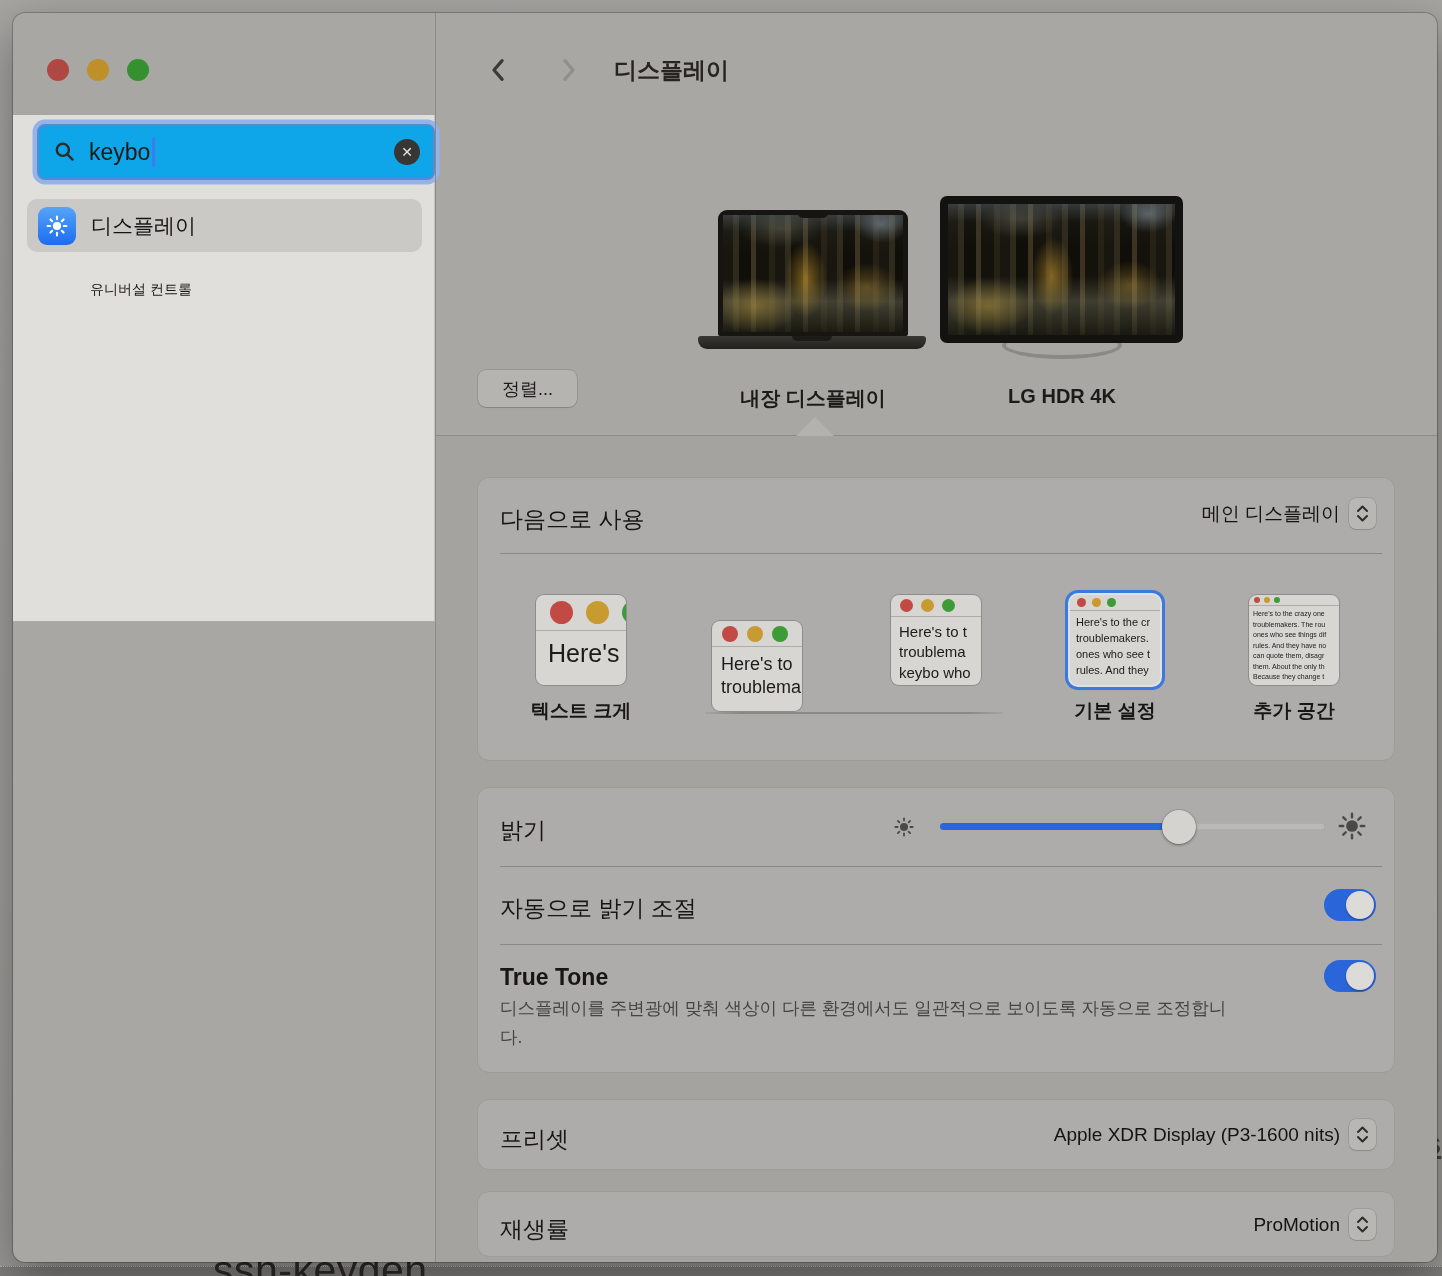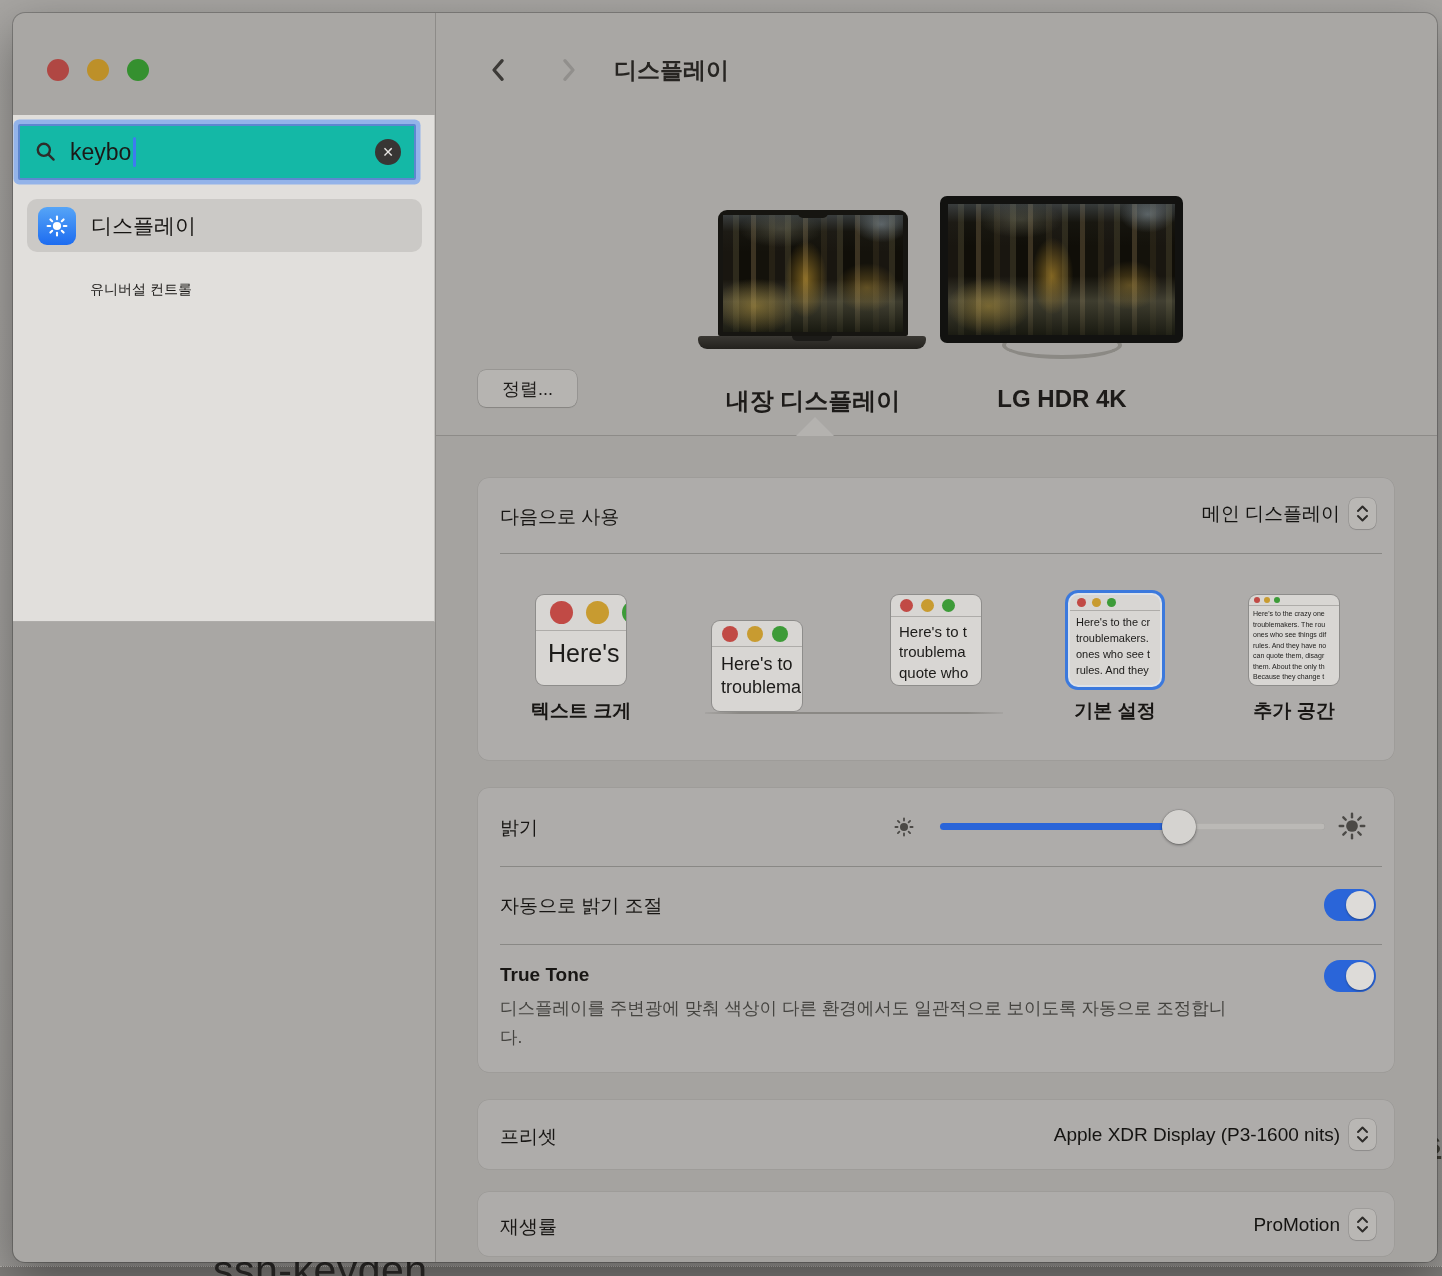--- a/index.html
+++ b/index.html
@@ -25,22 +25,22 @@
   .dot.red{left:34px;background:#b04743;}
   .dot.yellow{left:74px;background:#bd9029;}
   .dot.green{left:114px;background:#35902f;}
 
   
   .sidebar{position:absolute;left:0;top:0;width:422px;height:100%;}
   .v-divider{position:absolute;left:422px;top:0;width:1px;height:100%;background:#8d8b88;}
 
   .search-panel{position:absolute;left:0;top:102px;width:422px;height:507px;background:#e1dfdc;
     border-bottom:1px solid #aeaca9;border-right:1px solid #c5c3c0;}
-  .search-field{position:absolute;left:5px;top:9px;width:398px;height:56px;border-radius:2px;
-    background:#14b8a6;border:2.5px solid #5d87cf;box-shadow:0 0 0 4.5px #93b3e9;
+  .search-field{position:absolute;left:24px;top:9px;width:398px;height:56px;border-radius:8px;
+    background:#0ea5e9;border:2.5px solid #5d87cf;box-shadow:0 0 0 4.5px #93b3e9;
     display:flex;align-items:center;}
   .search-field .mag{margin-left:13px;flex:0 0 auto;display:flex;}
   .search-text{margin-left:11px;font-size:23px;color:#1b1917;}
   .caret{width:3px;height:30px;background:#3e7cf0;border-radius:1.5px;margin-left:2px;}
   .clear-btn{position:absolute;right:13px;top:50%;transform:translateY(-50%);width:26px;height:26px;
     border-radius:50%;background:#383634;color:#e8e6e3;font-size:14px;font-weight:700;
     display:flex;align-items:center;justify-content:center;line-height:1;}
 
   .result-row{position:absolute;left:14px;top:84px;width:395px;height:53px;border-radius:10px;
     background:#cbc9c6;display:flex;align-items:center;}
@@ -74,41 +74,41 @@
     background-image:
       radial-gradient(ellipse 60px 40px at 18% 78%, rgba(196,160,60,.45), transparent 70%),
       radial-gradient(ellipse 30px 55px at 46% 55%, rgba(210,162,48,.55), transparent 70%),
       radial-gradient(ellipse 45px 35px at 80% 62%, rgba(190,150,55,.4), transparent 70%),
       radial-gradient(ellipse 60px 26px at 32% 12%, rgba(150,150,125,.3), transparent 70%),
       radial-gradient(ellipse 40px 26px at 88% 8%, rgba(145,160,170,.5), transparent 70%),
       linear-gradient(180deg, rgba(96,108,116,.45) 0%, rgba(60,64,58,.12) 14%, transparent 32%,
         transparent 55%, rgba(132,132,106,.38) 74%, rgba(28,30,20,.65) 100%),
       repeating-linear-gradient(90deg,#191610 0 10px,#2e2a1c 10px 16px,#100e08 16px 28px,
         #3c3322 28px 33px,#14120b 33px 46px,#262115 46px 52px);}
-  .display-label{position:absolute;top:372px;transform:translateX(-50%);font-size:24px;font-weight:600;color:#1d1b19;}
+  .display-label{position:absolute;top:372px;transform:translateX(-50%);font-size:20px;font-weight:600;color:#1d1b19;}
   .label-builtin{left:377px;}
   .label-external{left:626px;}
   .arrange-btn{position:absolute;left:42px;top:357px;width:99px;height:37px;border-radius:8px;
     background:#b6b4b1;box-shadow:0 0 0 .5px rgba(0,0,0,.2),0 1px 1px rgba(0,0,0,.12);
     display:flex;align-items:center;justify-content:center;font-size:18px;color:#1e1c1a;}
 
   .chrome-sep{position:absolute;left:0;top:422px;width:1001px;height:1.5px;background:#8d8b88;}
   .pointer-tri{position:absolute;left:360px;top:404px;width:0;height:0;
     border-left:19px solid transparent;border-right:19px solid transparent;
     border-bottom:19px solid #b4b2af;}
   .body-area{position:absolute;left:0;top:423px;width:1001px;height:826px;background:#a5a3a0;}
 
   
   .card{position:absolute;left:42px;width:916px;background:#aeacaa;border-radius:11px;
     box-shadow:0 0 0 .5px rgba(0,0,0,.08);}
   .card1{top:42px;height:282px;}
   .card2{top:352px;height:284px;}
   .card3{top:664px;height:69px;}
   .card4{top:756px;height:64px;}
-  .row-label{position:absolute;left:22px;font-size:19px;font-weight:500;color:#181614;}
+  .row-label{position:absolute;left:22px;font-size:23px;font-weight:500;color:#181614;}
   .row-value{position:absolute;right:18px;display:flex;align-items:center;gap:9px;}
   .value-text{font-size:19px;color:#141311;}
   .stepper{width:27px;height:31px;border-radius:7px;background:#b9b7b4;
     box-shadow:0 0 0 .5px rgba(0,0,0,.18),0 1px 1px rgba(0,0,0,.1);
     display:flex;align-items:center;justify-content:center;}
   .card-div{position:absolute;left:22px;right:12px;height:1px;background:rgba(70,68,66,.35);}
 
   
   .scale-thumb{position:absolute;top:117px;width:90px;height:90px;border-radius:8px;background:#d8d6d3;
     overflow:hidden;box-shadow:0 0 0 1px rgba(0,0,0,.18);}
@@ -278,21 +278,21 @@
           </div>
           <div class="scale-thumb s3" style="left:413px;">
             <div class="mini-bar">
                 <span class="mini-dot r"></span>
                 <span class="mini-dot y"></span>
                 <span class="mini-dot g"></span>
               </div>
             <div class="mini-body">
               <div>Here's to t</div>
               <div>troublema</div>
-              <div>quote who</div>
+              <div>keybo who</div>
             </div>
           </div>
           <div class="scale-thumb s4 selected" style="left:592px;">
             <div class="mini-bar">
                 <span class="mini-dot r"></span>
                 <span class="mini-dot y"></span>
                 <span class="mini-dot g"></span>
               </div>
             <div class="mini-body">
               <div>Here's to the cr</div>

